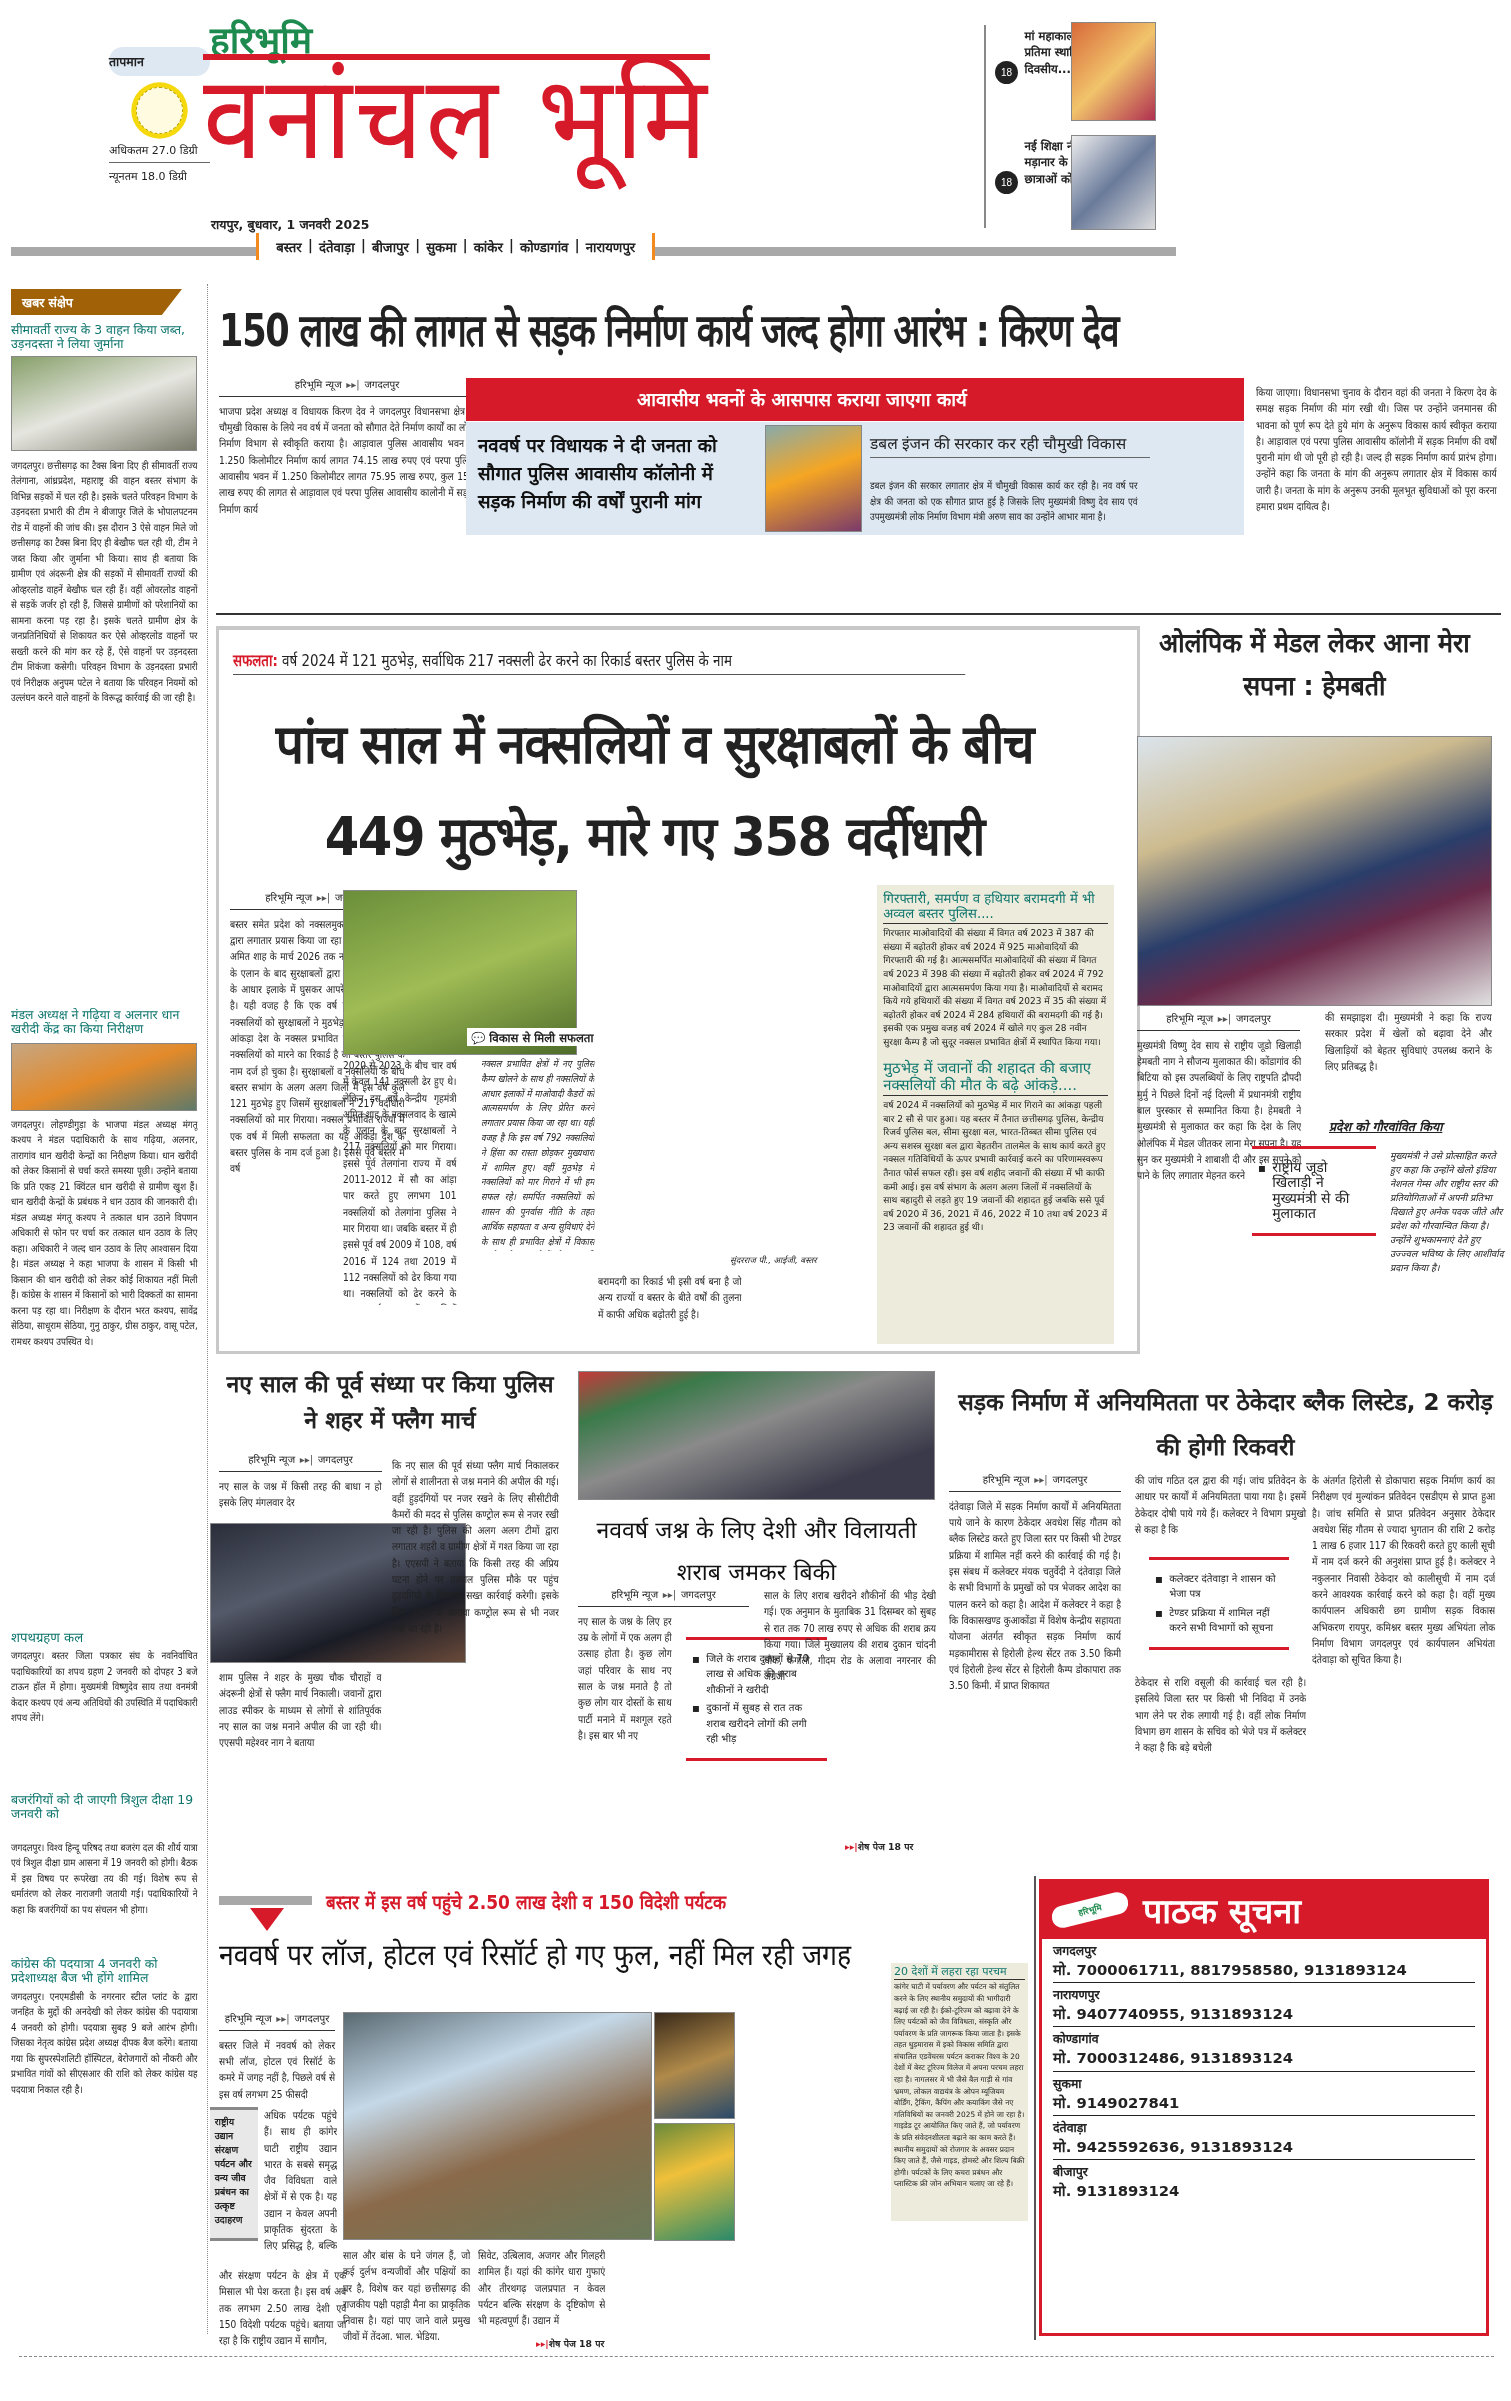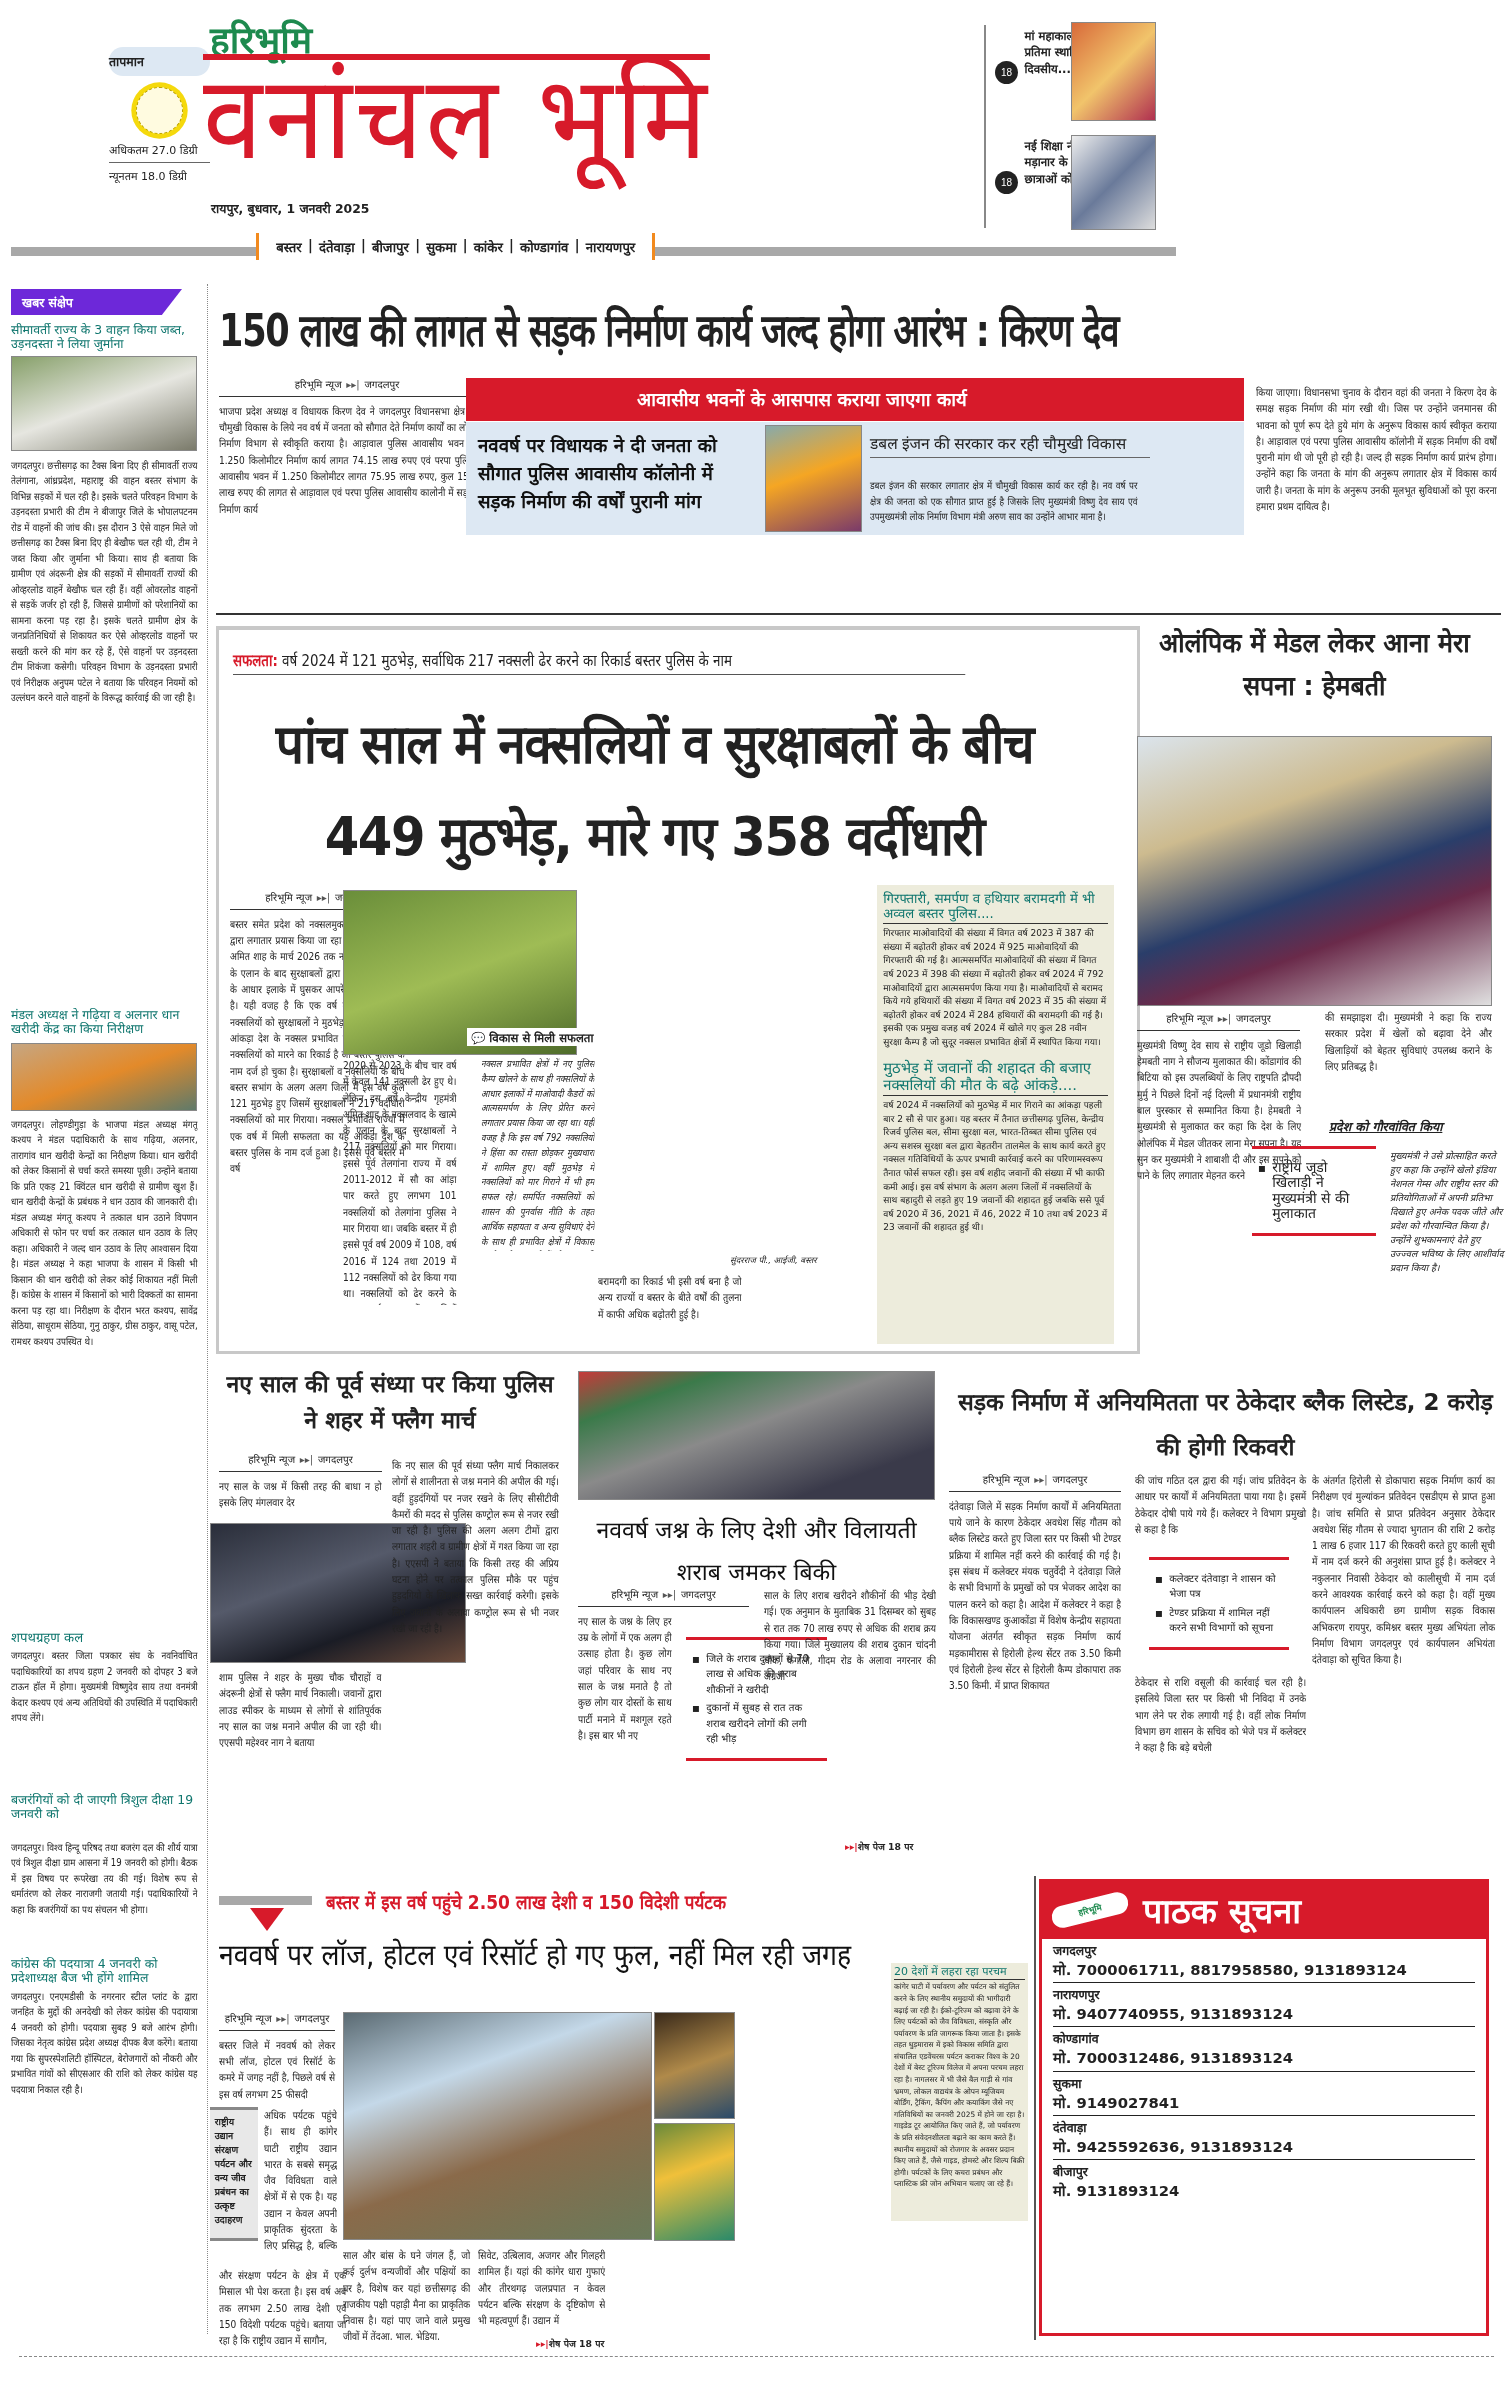--- a/index.html
+++ b/index.html
@@ -20,21 +20,21 @@
 
 <div class="abs" style="left:109px;top:47px;width:101px;text-align:left">
   <div style="background:#dde8f3;border-radius:14px;padding:6.2px 0;font-weight:bold;font-size:12.4px;font-family:'DejaVu Sans',sans-serif">तापमान</div>
   <div style="margin:11px auto 7.8px;width:47px;height:47px;border-radius:50%;background:#fffbe0;box-shadow:0 0 0 4.7px #f5d90c;border:1.6px dashed #b8a000"></div>
   <div style="font-size:11px;font-family:'DejaVu Sans',sans-serif;padding-bottom:4.7px;border-bottom:1.6px solid #666">अधिकतम 27.0 डिग्री</div>
   <div style="font-size:11px;font-family:'DejaVu Sans',sans-serif;padding-top:4.7px">न्यूनतम 18.0 डिग्री</div>
 </div>
 
 <div class="abs" style="left:210px;top:22px;font-family:'DejaVu Sans',sans-serif;font-weight:bold;font-size:37px;color:#1d8a4e;line-height:1">हरिभूमि</div>
 <div class="abs" style="left:203px;top:54px;font-family:'DejaVu Sans',sans-serif;font-size:116px;color:#d71a2a;line-height:1;letter-spacing:3.1px;border-top:6.2px solid #d71a2a;padding-top:0;transform:scaleX(0.92);transform-origin:left top">वनांचल भूमि</div>
-<div class="abs" style="left:211px;top:200px;font-size:12.4px;font-weight:bold;font-family:'DejaVu Sans',sans-serif">रायपुर, बुधवार, 1 जनवरी 2025</div>
+<div class="abs" style="left:211px;top:216px;font-size:12.4px;font-weight:bold;font-family:'DejaVu Sans',sans-serif">रायपुर, बुधवार, 1 जनवरी 2025</div>
 
 <div class="abs" style="left:11px;top:247px;width:1165px;height:9.3px;background:#a8a8a8"></div>
 <div class="abs" style="left:256px;top:233px;background:#fff;padding:4.7px 11px;border-left:3.1px solid #f28a1e;border-right:3.1px solid #f28a1e;font-family:'DejaVu Sans',sans-serif;font-weight:bold;font-size:13.2px;display:flex;gap:0">
   <span style="padding:0 6.2px">बस्तर</span>|
   <span style="padding:0 6.2px">दंतेवाड़ा</span>|
   <span style="padding:0 6.2px">बीजापुर</span>|
   <span style="padding:0 6.2px">सुकमा</span>|
   <span style="padding:0 6.2px">कांकेर</span>|
   <span style="padding:0 6.2px">कोण्डागांव</span>|
   <span style="padding:0 6.2px">नारायणपुर</span>
@@ -46,21 +46,21 @@
   <div style="position:absolute;left:29.5px;top:6.2px;width:93px;font-weight:bold;font-size:11.6px;line-height:16.3px;font-family:'DejaVu Sans',sans-serif">मां महाकाली की प्रतिमा स्थापित, ढाई दिवसीय...</div>
 </div>
 <div class="abs photo" style="left:1071px;top:22px;width:85px;height:99px;background:linear-gradient(135deg,#d86a3a,#f1c46b,#b03050)"></div>
 <div class="abs" style="left:995px;top:132px;width:186px;height:101px">
   <div style="position:absolute;left:0;top:39px;width:23px;height:23px;border-radius:50%;background:#222;color:#fff;font-size:10px;text-align:center;line-height:23px">18</div>
   <div style="position:absolute;left:29.5px;top:6.2px;width:93px;font-weight:bold;font-size:11.6px;line-height:16.3px;font-family:'DejaVu Sans',sans-serif">नई शिक्षा नीति से मड़ानार के छात्र छात्राओं को मिल...</div>
 </div>
 <div class="abs photo" style="left:1071px;top:135px;width:85px;height:95px;background:linear-gradient(135deg,#eee,#6a7a9a,#ddd)"></div>
 
 <div class="abs" style="left:11px;top:289px;width:186px">
-  <div style="background:#6d28d9;color:#fff;font-weight:bold;font-size:12.4px;padding:4.7px 11px;width:171px;clip-path:polygon(0 0,100% 0,88% 100%,0 100%);font-family:'DejaVu Sans',sans-serif">खबर संक्षेप</div>
+  <div style="background:#a16207;color:#fff;font-weight:bold;font-size:12.4px;padding:4.7px 11px;width:171px;clip-path:polygon(0 0,100% 0,88% 100%,0 100%);font-family:'DejaVu Sans',sans-serif">खबर संक्षेप</div>
   <div class="hl" style="font-size:12.4px;margin:7.8px 0 4.7px">सीमावर्ती राज्य के 3 वाहन किया जब्त, उड़नदस्ता ने लिया जुर्माना</div>
   <div class="photo" style="height:95px;background:linear-gradient(160deg,#87a06a,#e6e6e0 50%,#7a7a6a)"></div>
   <div class="body-text" style="width:217px;font-size:10px;line-height:15.5px;margin-top:6.2px;height:419px;overflow:hidden">जगदलपुर। छत्तीसगढ़ का टैक्स बिना दिए ही सीमावर्ती राज्य तेलंगाना, आंध्रप्रदेश, महाराष्ट्र की वाहन बस्तर संभाग के विभिन्न सड़कों में चल रही है। इसके चलते परिवहन विभाग के उड़नदस्ता प्रभारी की टीम ने बीजापुर जिले के भोपालपटनम रोड में वाहनों की जांच की। इस दौरान 3 ऐसे वाहन मिले जो छत्तीसगढ़ का टैक्स बिना दिए ही बेखौफ चल रही थी, टीम ने जब्त किया और जुर्माना भी किया। साथ ही बताया कि ग्रामीण एवं अंदरूनी क्षेत्र की सड़कों में सीमावर्ती राज्यों की ओव्हरलोड वाहनें बेखौफ चल रही हैं। वहीं ओवरलोड वाहनों से सड़कें जर्जर हो रही हैं, जिससे ग्रामीणों को परेशानियों का सामना करना पड़ रहा है। इसके चलते ग्रामीण क्षेत्र के जनप्रतिनिधियों से शिकायत कर ऐसे ओव्हरलोड वाहनों पर सख्ती करने की मांग कर रहे हैं, ऐसे वाहनों पर उड़नदस्ता टीम शिकंजा कसेगी। परिवहन विभाग के उड़नदस्ता प्रभारी एवं निरीक्षक अनुपम पटेल ने बताया कि परिवहन नियमों को उल्लंघन करने वाले वाहनों के विरूद्ध कार्रवाई की जा रही है।</div>
 </div>
 <div class="abs" style="left:11px;top:1008px;width:186px">
   <div class="hl" style="font-size:12.4px;margin-bottom:6.2px">मंडल अध्यक्ष ने गढ़िया व अलनार धान खरीदी केंद्र का किया निरीक्षण</div>
   <div class="photo" style="height:68px;background:linear-gradient(160deg,#c6a682,#e38a2a 50%,#5f7a6a)"></div>
   <div class="body-text" style="width:217px;font-size:10px;line-height:15.5px;margin-top:6.2px;height:404px;overflow:hidden">जगदलपुर। लोहण्डीगुड़ा के भाजपा मंडल अध्यक्ष मंगतू कश्यप ने मंडल पदाधिकारी के साथ गढ़िया, अलनार, तारागांव धान खरीदी केन्द्रों का निरीक्षण किया। धान खरीदी को लेकर किसानों से चर्चा करते समस्या पूछी। उन्होंने बताया कि प्रति एकड़ 21 क्विंटल धान खरीदी से ग्रामीण खुश हैं। धान खरीदी केन्द्रों के प्रबंधक ने धान उठाव की जानकारी दी। मंडल अध्यक्ष मंगतू कश्यप ने तत्काल धान उठाने विपणन अधिकारी से फोन पर चर्चा कर तत्काल धान उठाव के लिए कहा। अधिकारी ने जल्द धान उठाव के लिए आश्वासन दिया है। मंडल अध्यक्ष ने कहा भाजपा के शासन में किसी भी किसान की धान खरीदी को लेकर कोई शिकायत नहीं मिली हैं। कांग्रेस के शासन में किसानों को भारी दिक्कतों का सामना करना पड़ रहा था। निरीक्षण के दौरान भरत कश्यप, सावेंद्र सेठिया, साधूराम सेठिया, गुनु ठाकुर, ग्रीस ठाकुर, वासू पटेल, रामधर कश्यप उपस्थित थे।</div>
 </div>
 <div class="abs" style="left:11px;top:1630px;width:186px">

